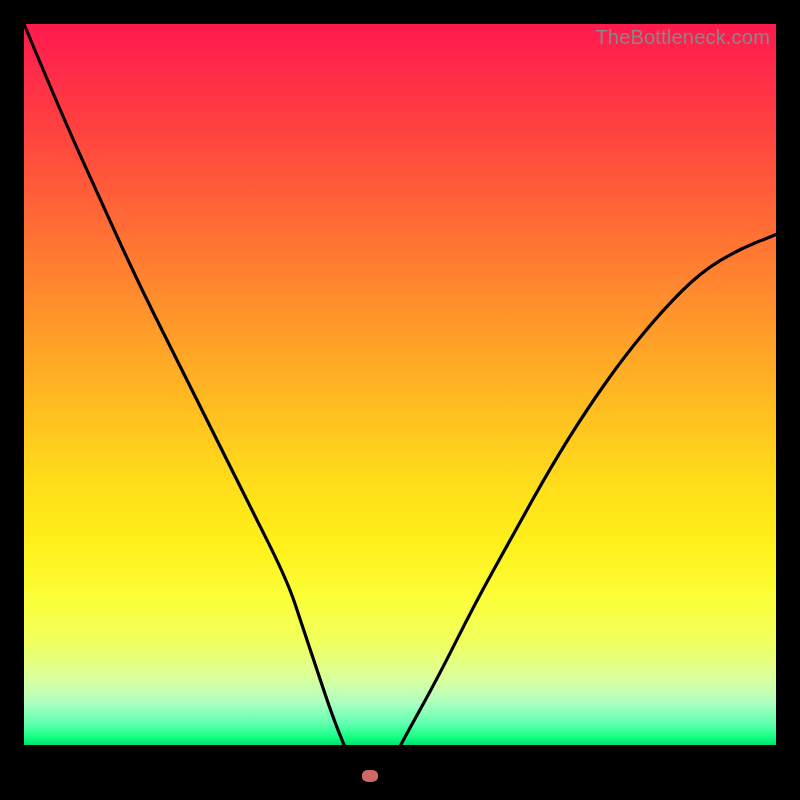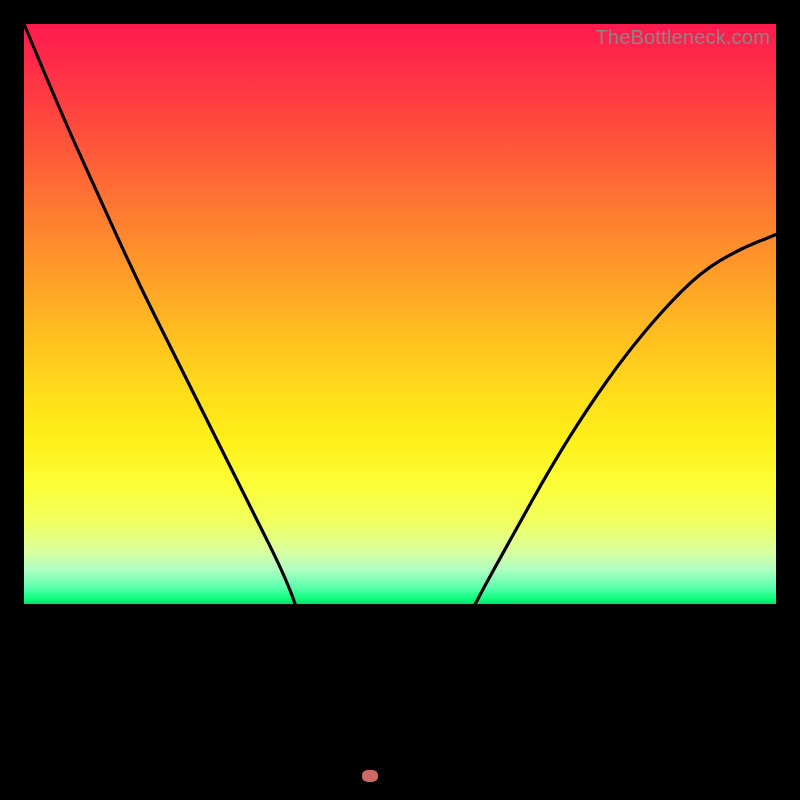--- a/index.html
+++ b/index.html
@@ -15,21 +15,21 @@
     position: relative;
     width: 800px;
     height: 800px;
     background: #000;
   }
   .plot {
     position: absolute;
     left: 24px;
     top: 24px;
     width: 752px;
-    height: 580px;
+    height: 721px;
     
     background: linear-gradient(
       to bottom,
       #ff1a4d 0%,
       #ff2a4a 6%,
       #ff4040 14%,
       #ff6038 24%,
       #ff8030 34%,
       #ffa028 44%,
       #ffc020 54%,

